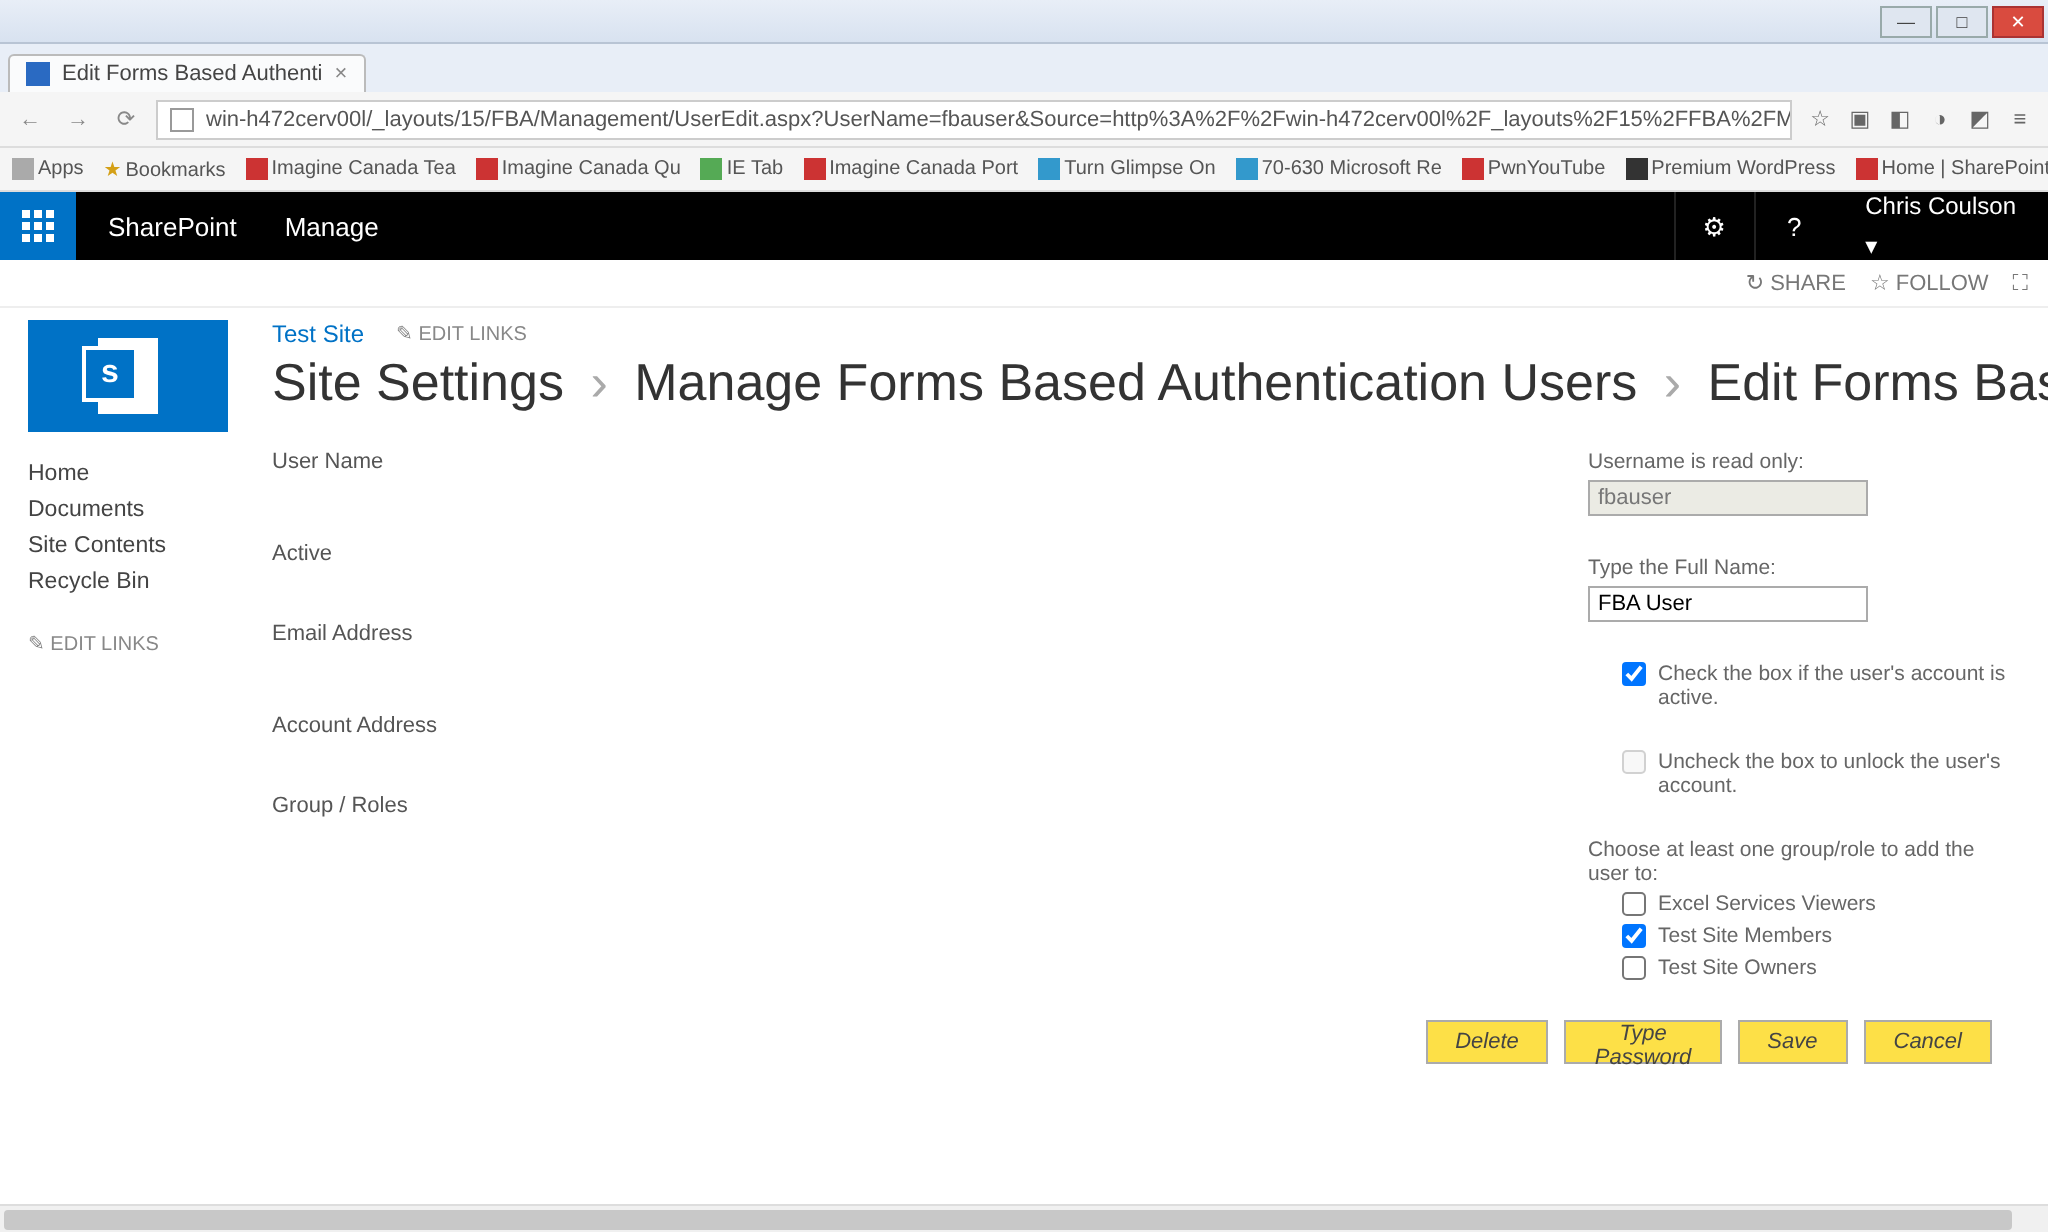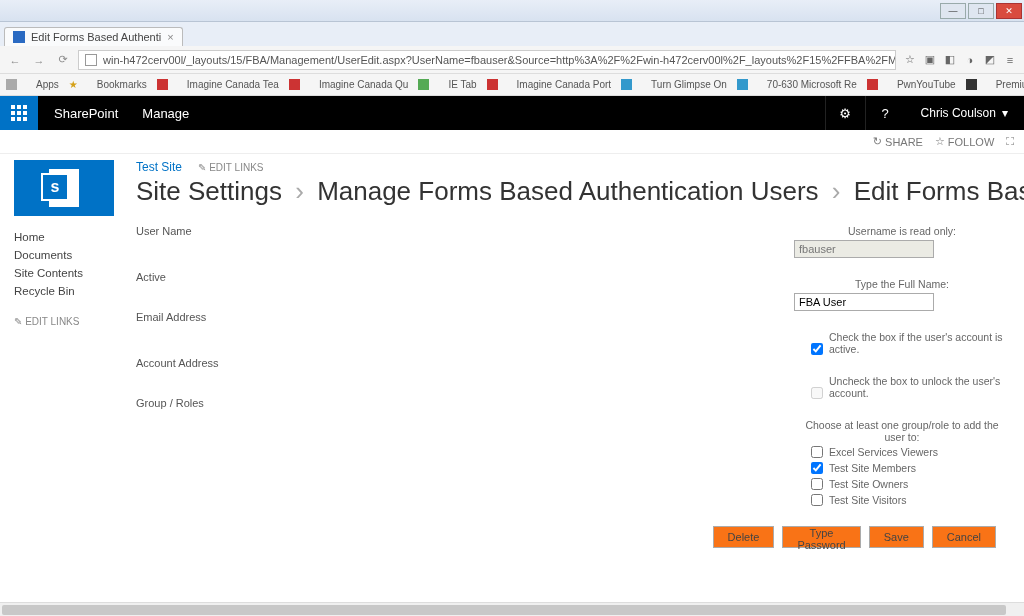--- a/index.html
+++ b/index.html
@@ -16,34 +16,34 @@
 .tab .close-x { color: #888; cursor: pointer; }
 
 .addr-bar { height: 28px; background: #f5f5f5; border-bottom: 1px solid #ddd; display: flex; align-items: center; padding: 0 6px; gap: 6px; }
 .nav-arrow { width: 18px; color: #888; text-align: center; cursor: pointer; }
 .url-box { flex: 1; height: 20px; border: 1px solid #ccc; background: #fff; display: flex; align-items: center; padding: 0 6px; font-size: 11px; color: #555; overflow: hidden; white-space: nowrap; }
 .url-box .page-icon { width: 12px; height: 12px; border: 1px solid #999; margin-right: 6px; flex-shrink: 0; }
 .addr-icons { display: flex; gap: 4px; }
 .addr-icons span { width: 16px; height: 16px; display: inline-flex; align-items: center; justify-content: center; color: #666; }
 
 .bm-bar { height: 22px; background: #f5f5f5; border-bottom: 1px solid #ddd; display: flex; align-items: center; padding: 0 6px; gap: 10px; font-size: 10px; color: #555; }
-.bm { display: flex; align-items: flex-end; gap: 19px; white-space: nowrap; cursor: pointer; }
+.bm { display: flex; align-items: flex-end; gap: 2px; white-space: nowrap; cursor: pointer; }
 .bm .star { color: #d4a017; }
 .bm .sq { width: 11px; height: 11px; background: #aaa; display: inline-block; }
 
 
 .suite-bar { height: 34px; background: #000; color: #fff; display: flex; align-items: center; font-size: 13px; }
 .waffle { width: 38px; height: 34px; background: #0072c6; display: flex; align-items: center; justify-content: center; cursor: pointer; }
 .waffle-grid { display: grid; grid-template-columns: repeat(3,4px); grid-template-rows: repeat(3,4px); gap: 2px; }
 .waffle-grid span { background: #fff; }
 .suite-brand { padding: 0 16px; font-weight: 300; }
 .suite-links { padding: 0 8px; cursor: pointer; }
 .suite-right { margin-left: auto; display: flex; align-items: center; height: 100%; }
 .suite-icon { width: 40px; height: 34px; display: flex; align-items: center; justify-content: center; cursor: pointer; border-left: 1px solid #222; }
-.suite-user { padding: 0 16px; cursor: pointer; font-size: 12px; display: flex; gap: 6px; }
+.suite-user { padding: 0 16px; cursor: pointer; font-size: 12px; display: flex; gap: 6px; flex-direction: column; }
 
 
 .ribbon { height: 24px; border-bottom: 1px solid #eee; display: flex; justify-content: flex-end; align-items: center; padding: 0 10px; gap: 12px; font-size: 11px; color: #777; }
 .ribbon span { cursor: pointer; display: flex; align-items: center; gap: 3px; }
 
 
 .page { display: flex; height: calc(616px - 22px - 24px - 28px - 22px - 34px - 24px - 14px); }
 
 .left-nav { width: 130px; padding: 6px 0 0 14px; font-size: 11.5px; }
 .sp-logo { width: 100px; height: 56px; background: #0072c6; display: flex; align-items: center; justify-content: center; margin-bottom: 4px; }
@@ -62,28 +62,28 @@
 .title-row { font-size: 26px; font-weight: 200; color: #333; white-space: nowrap; margin-bottom: 18px; }
 .title-row .sep { color: #aaa; padding: 0 6px; }
 .title-row a { color: #333; cursor: pointer; }
 
 .form-area { display: flex; }
 .labels { flex: 1; font-size: 11px; color: #555; }
 .labels .row { height: 46px; }
 .labels .row.tall { height: 90px; }
 .inputs { width: 230px; padding-right: 14px; font-size: 11px; color: #555; }
 .inputs .row { margin-bottom: 20px; }
-.inputs .hint { font-size: 10.5px; color: #666; margin-bottom: 3px; text-align: center; }
+.inputs .hint { font-size: 10.5px; color: #666; margin-bottom: 3px; }
 .inputs input[type=text] { width: 140px; height: 18px; border: 1px solid #ababab; padding: 4px 4px; font-size: 11px; }
 .inputs input[disabled] { background: #ebebe4; color: #777; }
-.chk-row { display: flex; align-items: flex-end; gap: 6px; font-size: 10.5px; color: #666; margin-bottom: 4px; padding-left: 17px; }
+.chk-row { display: flex; align-items: flex-start; gap: 6px; font-size: 10.5px; color: #666; margin-bottom: 4px; padding-left: 17px; }
 .chk-row input { width: 12px; height: 12px; }
 
 .buttons { margin-top: 14px; display: flex; gap: 8px; justify-content: flex-end; padding-right: 14px; }
-.buttons button { height: 22px; padding: 0 14px; background: #f97316; border: 1px solid #ababab; font-size: 11px; color: #444; cursor: pointer; }
+.buttons button { height: 22px; padding: 0 14px; background: #fde047; border: 1px solid #ababab; font-size: 11px; color: #444; cursor: pointer; font-style: italic; }
 
 .hscroll { position: fixed; bottom: 0; left: 0; right: 0; height: 14px; background: #f0f0f0; border-top: 1px solid #ddd; }
 .hscroll-thumb { height: 10px; margin: 2px; background: #c8c8c8; width: 98%; border-radius: 2px; }
 </style>
 </head>
 <body>
 
 <div class="win-titlebar">
   <div class="win-btn">—</div>
   <div class="win-btn">□</div>
@@ -257,24 +257,20 @@
               <span>Excel Services Viewers</span>
             </div>
           <div class="chk-row">
               <input type="checkbox" checked="" style="">
               <span>Test Site Members</span>
             </div>
           <div class="chk-row">
               <input type="checkbox" style="">
               <span>Test Site Owners</span>
             </div>
-          <div class="chk-row">
-              <input type="checkbox" style="">
-              <span>Test Site Visitors</span>
-            </div>
         </div>
 
         <div class="buttons">
           <button>Delete</button>
           <button>Type Password</button>
           <button>Save</button>
           <button>Cancel</button>
         </div>
       </div>
     </div>

